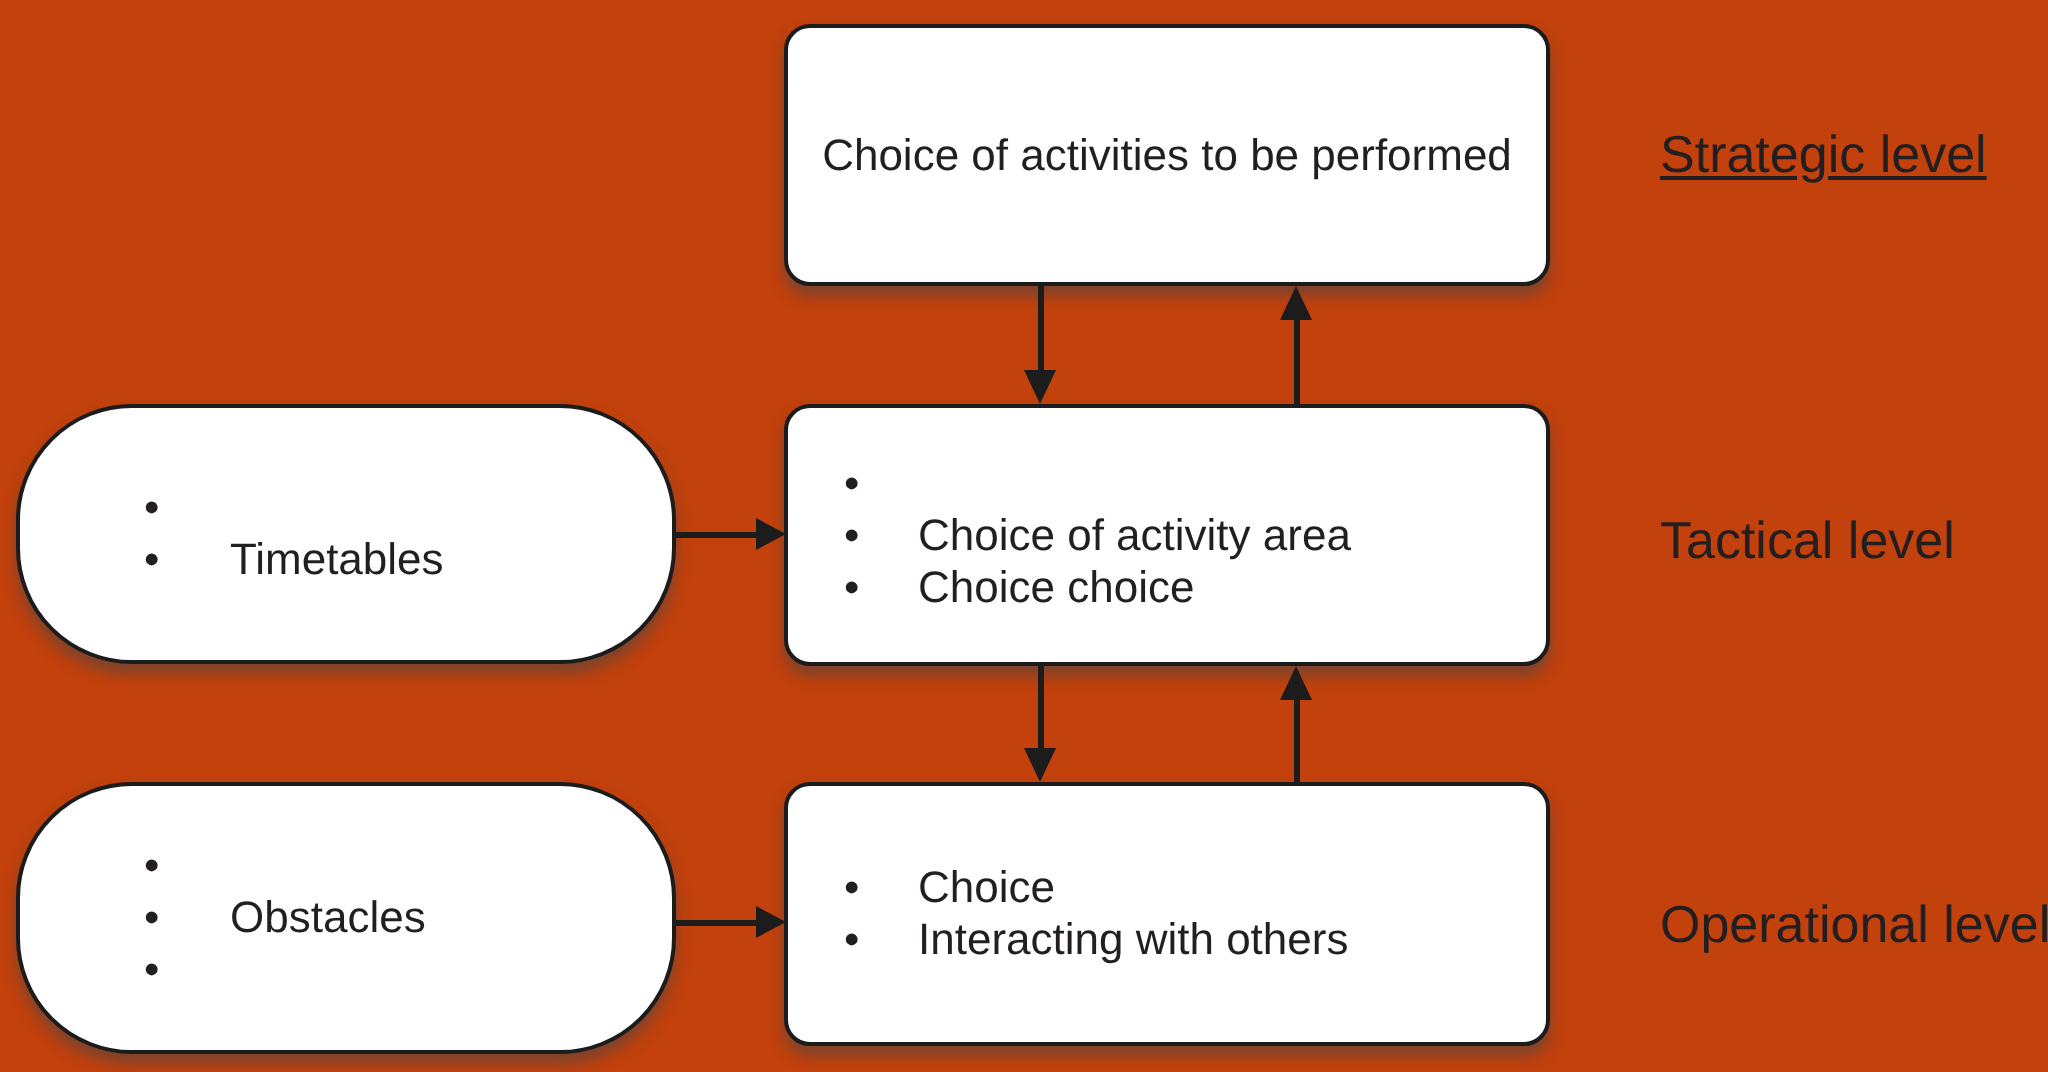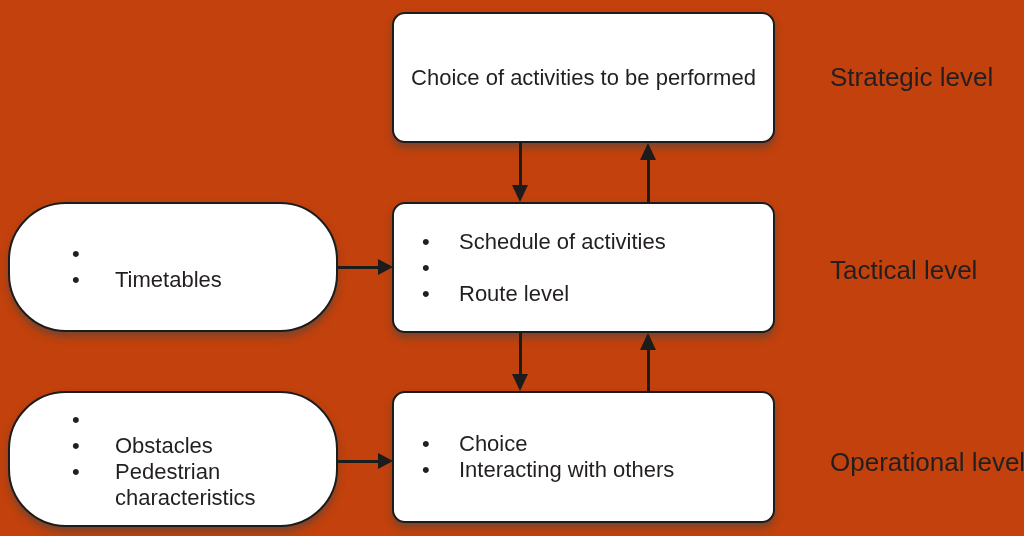--- a/index.html
+++ b/index.html
@@ -49,21 +49,21 @@
   .item-text { flex: 1 1 auto; }
 
   
   .level-label {
     position: absolute;
     left: 830px;
     font-size: 26px;
     line-height: 30px;
     white-space: nowrap;
   }
-  #label-strategic   { top: 62px; }
+  #label-strategic   { top: 62px; text-decoration: underline; }
   #label-tactical    { top: 255px; }
   #label-operational { top: 447px; }
 
   
   .arrow { position: absolute; }
   .shaft-v { position: absolute; width: 2.5px; background: #1c1c1c; }
   .shaft-h { position: absolute; height: 2.5px; background: #1c1c1c; }
   .tri { position: absolute; width: 0; height: 0; }
   .tri-down {
     border-left: 8px solid transparent;
@@ -108,28 +108,28 @@
 <div class="canvas">
 
   <div class="node rect" id="box-strategic">
     <div class="center-text">Choice of activities to be performed</div>
   </div>
 
   <div class="node rect" id="box-tactical">
     <div class="content">
       <div class="item">
         <span class="bullet-cell">•</span>
-        <span class="item-text">Schedule of activities</span>
-      </div>
-      <div class="item">
-        <span class="bullet-cell">•</span>
-      </div>
-      <div class="item">
-        <span class="bullet-cell">•</span>
-        <span class="item-text">Route level</span>
+      </div>
+      <div class="item">
+        <span class="bullet-cell">•</span>
+        <span class="item-text">Choice of activity area</span>
+      </div>
+      <div class="item">
+        <span class="bullet-cell">•</span>
+        <span class="item-text">Choice choice</span>
       </div>
     </div>
   </div>
 
   <div class="node rect" id="box-operational">
     <div class="content">
       <div class="item">
         <span class="bullet-cell">•</span>
         <span class="item-text">Choice</span>
       </div>
@@ -156,21 +156,20 @@
     <div class="content">
       <div class="item">
         <span class="bullet-cell">•</span>
       </div>
       <div class="item">
         <span class="bullet-cell">•</span>
         <span class="item-text">Obstacles</span>
       </div>
       <div class="item">
         <span class="bullet-cell">•</span>
-        <span class="item-text">Pedestrian characteristics</span>
       </div>
     </div>
   </div>
 
   <div class="level-label" id="label-strategic">Strategic level</div>
   <div class="level-label" id="label-tactical">Tactical level</div>
   <div class="level-label" id="label-operational">Operational level</div>
 
   <div class="arrow" id="arr-s2t">
     <div class="shaft-v"></div>

